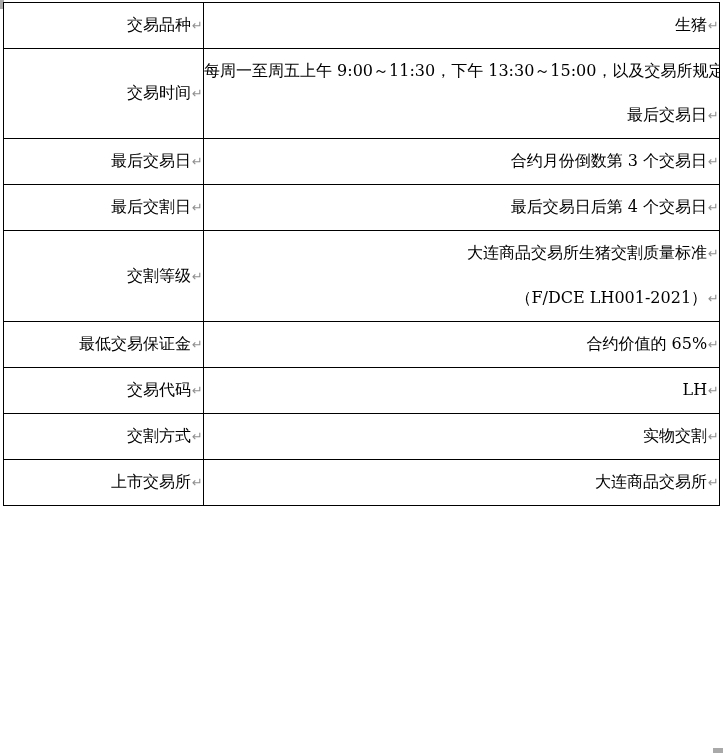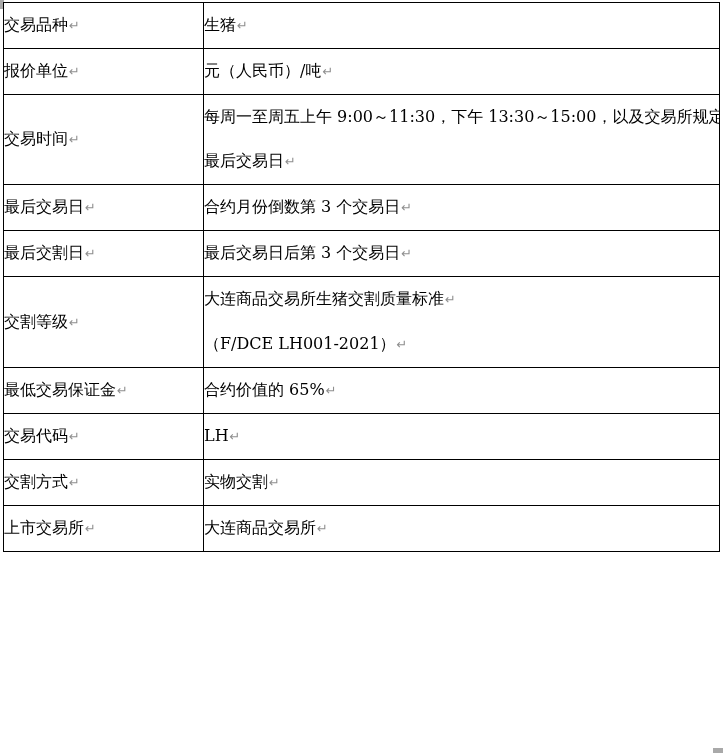--- a/index.html
+++ b/index.html
@@ -28,21 +28,21 @@
     left: 3px;
     top: 2px;
     width: 716px;
     border-collapse: collapse;
     table-layout: fixed;
   }
   col.col-label { width: 200px; }
   col.col-value { width: 516px; }
   td {
     border: 1.5px solid var(--border-color);
-    text-align: left;
+    text-align: right;
     vertical-align: middle;
     padding: 0;
     font-size: 16px;
     overflow: hidden;
   }
   tr.single { height: 44px; }
   tr.tall   { height: 90px; }
   .cell-line {
     line-height: 44px;
     white-space: nowrap;
@@ -80,30 +80,20 @@
       <tr class="single">
     <td>
       <div class="cell-line">
         <span>交易品种</span><span class="mark">↵</span>
       </div>
     </td>
     <td>
           <div class="cell-line"><span>生猪</span><span class="mark">↵</span></div>
         </td>
   </tr>
-      <tr class="single">
-    <td>
-      <div class="cell-line">
-        <span>报价单位</span><span class="mark">↵</span>
-      </div>
-    </td>
-    <td>
-          <div class="cell-line"><span>元（人民币）/吨</span><span class="mark">↵</span></div>
-        </td>
-  </tr>
       <tr class="tall">
     <td>
       <div class="cell-line">
         <span>交易时间</span><span class="mark">↵</span>
       </div>
     </td>
     <td>
           <div class="cell-line"><span>每周一至周五上午 9:00～11:30，下午 13:30～15:00，以及交易所规定的</span></div>
           <div class="cell-line"><span>最后交易日</span><span class="mark">↵</span></div>
         </td>
@@ -118,21 +108,21 @@
           <div class="cell-line"><span>合约月份倒数第 3 个交易日</span><span class="mark">↵</span></div>
         </td>
   </tr>
       <tr class="single">
     <td>
       <div class="cell-line">
         <span>最后交割日</span><span class="mark">↵</span>
       </div>
     </td>
     <td>
-          <div class="cell-line"><span>最后交易日后第 3 个交易日</span><span class="mark">↵</span></div>
+          <div class="cell-line"><span>最后交易日后第 4 个交易日</span><span class="mark">↵</span></div>
         </td>
   </tr>
       <tr class="tall">
     <td>
       <div class="cell-line">
         <span>交割等级</span><span class="mark">↵</span>
       </div>
     </td>
     <td>
           <div class="cell-line"><span>大连商品交易所生猪交割质量标准</span><span class="mark">↵</span></div>

